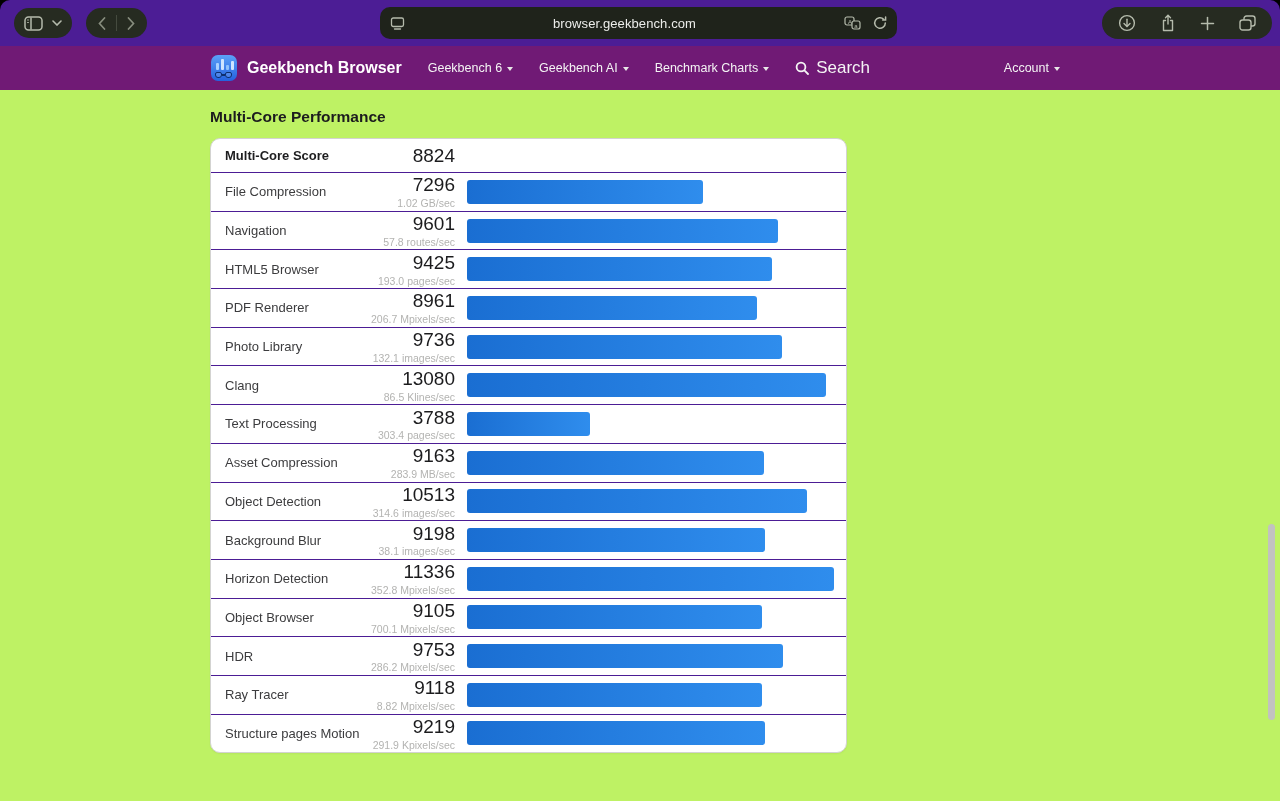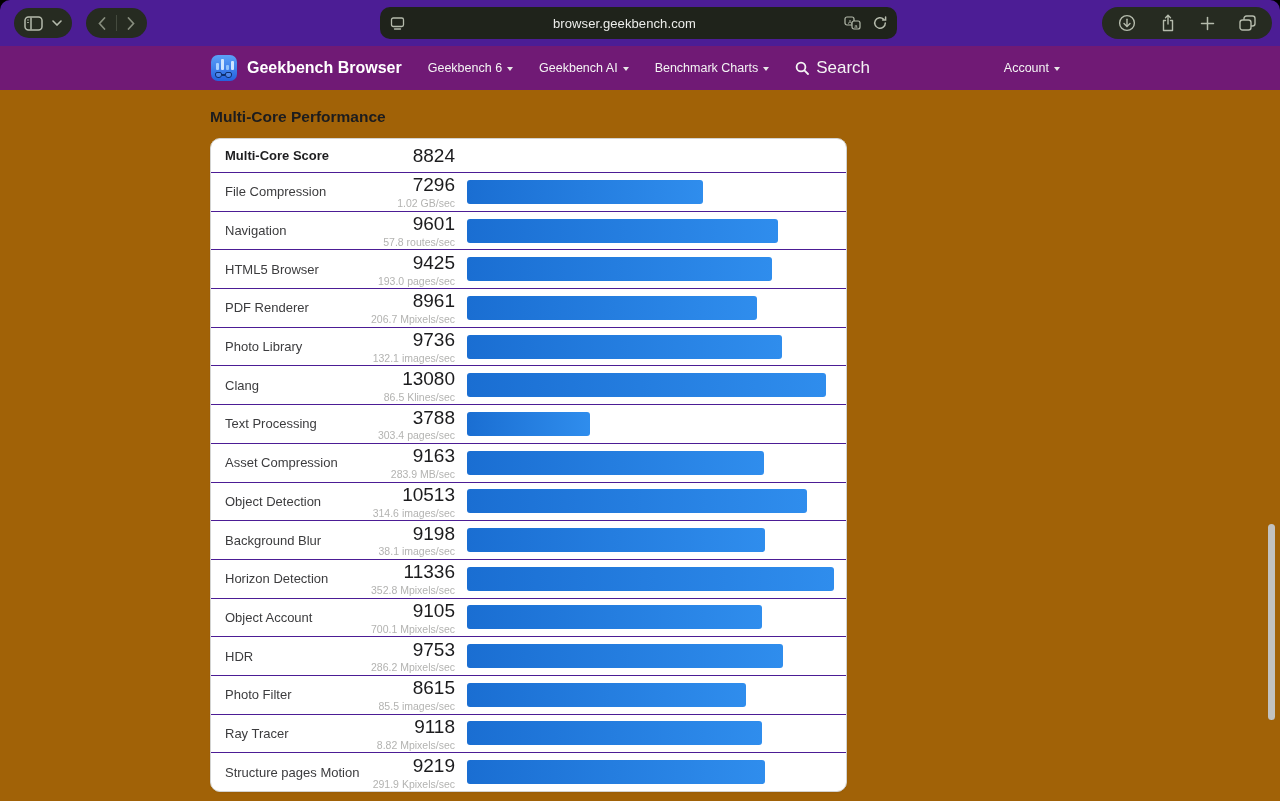--- a/index.html
+++ b/index.html
@@ -36,21 +36,21 @@
   .logo .glasses b { width:7px; height:6px; border:1.6px solid #0e2f6e; border-radius:2px 2px 3px 3px; background:rgba(255,255,255,.15); }
   .logo .glasses i { width:3px; height:1.6px; background:#0e2f6e; }
   .brand-name { font-size:16px; font-weight:bold; color:#fff; white-space:nowrap; }
   .nav-links { display:flex; align-items:center; margin-left:26px; gap:26px; font-size:12.5px; }
   .nav-item { display:flex; align-items:center; color:#f4f4f4; cursor:pointer; white-space:nowrap; }
   .caret { width:0; height:0; border-left:3.5px solid transparent; border-right:3.5px solid transparent; border-top:4px solid #e8e8e8; margin-left:5px; margin-top:1px; }
   .search-item { display:flex; align-items:center; gap:7px; margin-left:26px; font-size:17px; color:#f4f4f4; cursor:pointer; }
   .account-item { margin-left:auto; margin-right:220px; display:flex; align-items:center; font-size:12.5px; color:#f4f4f4; cursor:pointer; white-space:nowrap; }
 
   
-  .content { flex:1; background:#a16207; position:relative; }
+  .content { flex:1; background:#bef264; position:relative; }
   .page-title { position:absolute; left:210px; top:18px; font-size:15.5px; font-weight:bold; color:#1c1c1e; }
   .card { position:absolute; left:210px; top:48px; width:637px; background:#fff; border:1px solid #d3d3d1; border-radius:10px; box-shadow:0 1px 2px rgba(0,0,0,.05); overflow:hidden; }
   .row { display:flex; align-items:center; padding:0 12px 0 14px; border-top:1px solid #4c1d95; height:38.7px; }
   .row.header { height:33px; border-top:none; }
   .b-name { flex:1; font-size:13px; color:#3c3c3e; }
   .row.header .b-name { font-weight:bold; color:#1d1d1f; }
   .b-scorebox { width:90px; text-align:right; line-height:1.15; }
   .b-score { font-size:19px; color:#1b1b1d; }
   .b-rate { font-size:10.5px; color:#b3b3b1; margin-top:1px; }
   .b-barzone { width:367px; margin-left:12px; }
@@ -325,51 +325,41 @@
     <div class="b-scorebox">
       <div class="b-score">11336</div>
       <div class="b-rate">352.8 Mpixels/sec</div>
     </div>
     <div class="b-barzone">
               <div class="b-bar" style="width: 100%;"></div>
             </div>
   </div>
 
   <div class="row">
-    <div class="b-name">Object Account</div>
+    <div class="b-name">Object Browser</div>
     <div class="b-scorebox">
       <div class="b-score">9105</div>
       <div class="b-rate">700.1 Mpixels/sec</div>
     </div>
     <div class="b-barzone">
               <div class="b-bar" style="width: 80.32%;"></div>
             </div>
   </div>
 
   <div class="row">
     <div class="b-name">HDR</div>
     <div class="b-scorebox">
       <div class="b-score">9753</div>
       <div class="b-rate">286.2 Mpixels/sec</div>
     </div>
     <div class="b-barzone">
               <div class="b-bar" style="width: 86.04%;"></div>
             </div>
   </div>
 
-  <div class="row">
-    <div class="b-name">Photo Filter</div>
-    <div class="b-scorebox">
-      <div class="b-score">8615</div>
-      <div class="b-rate">85.5 images/sec</div>
-    </div>
-    <div class="b-barzone">
-              <div class="b-bar" style="width: 76%;"></div>
-            </div>
-  </div>
 
   <div class="row">
     <div class="b-name">Ray Tracer</div>
     <div class="b-scorebox">
       <div class="b-score">9118</div>
       <div class="b-rate">8.82 Mpixels/sec</div>
     </div>
     <div class="b-barzone">
               <div class="b-bar" style="width: 80.43%;"></div>
             </div>

